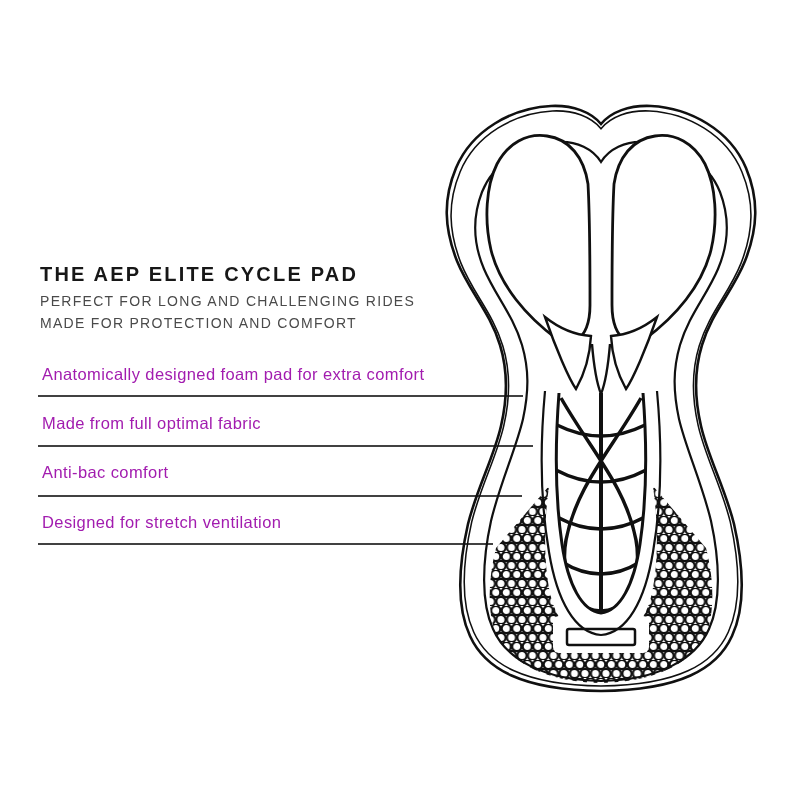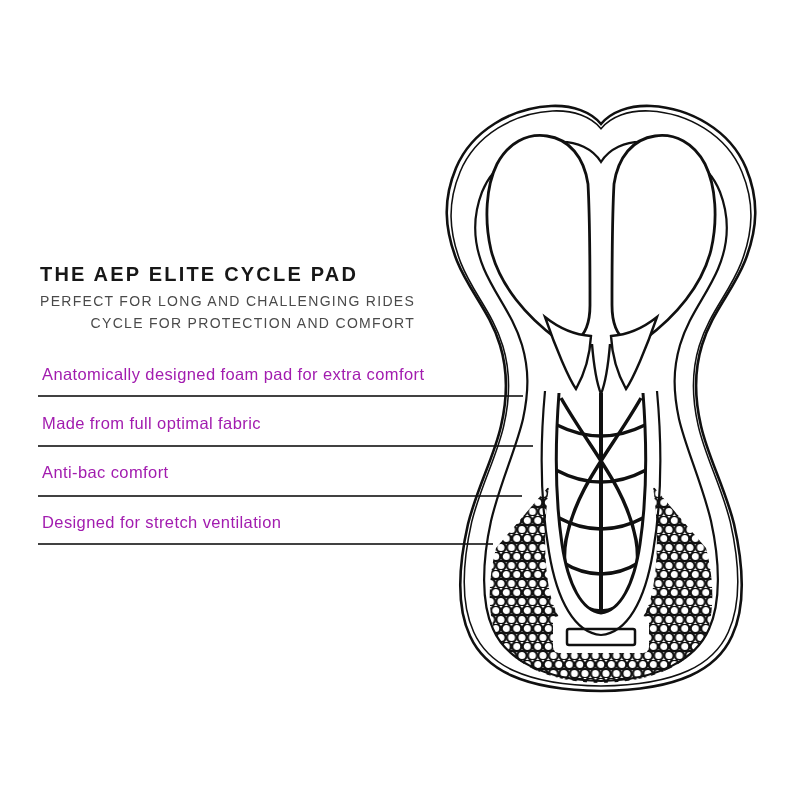--- a/index.html
+++ b/index.html
@@ -1,19 +1,18 @@
 <!DOCTYPE html>
 <html><head>
 <meta charset="utf-8">
 <style>
   html,body{margin:0;padding:0;background:#ffffff;}
   .canvas{
     position:relative;width:800px;height:800px;background:#ffffff;overflow:hidden;
     font-family:"Liberation Sans", sans-serif;
-    text-align:right;
   }
   .title{
     position:absolute;left:40px;top:262px;margin:0;
     font-size:20px;font-weight:bold;letter-spacing:2.2px;color:#171717;line-height:24px;
   }
   .subtitle{
     position:absolute;left:40px;top:291px;
     font-size:14px;font-weight:normal;letter-spacing:1.3px;color:#4a4a4a;line-height:21.5px;
   }
   .feature-label{
@@ -27,21 +26,21 @@
 </style>
 </head>
 <body>
 
 <div class="canvas">
 
   <h1 class="title">THE AEP ELITE CYCLE PAD</h1>
 
   <div class="subtitle">
     <div>PERFECT FOR LONG AND CHALLENGING RIDES</div>
-    <div>CYCLE FOR PROTECTION AND COMFORT</div>
+    <div>MADE FOR PROTECTION AND COMFORT</div>
   </div>
 
   <div class="feature-label" style="top:364px">Anatomically designed foam pad for extra comfort</div>
   <div class="feature-line" style="top:395px;width:485px"></div>
 
   <div class="feature-label" style="top:413px">Made from full optimal fabric</div>
   <div class="feature-line" style="top:445px;width:495px"></div>
 
   <div class="feature-label" style="top:462px">Anti-bac comfort</div>
   <div class="feature-line" style="top:495px;width:484px"></div>

